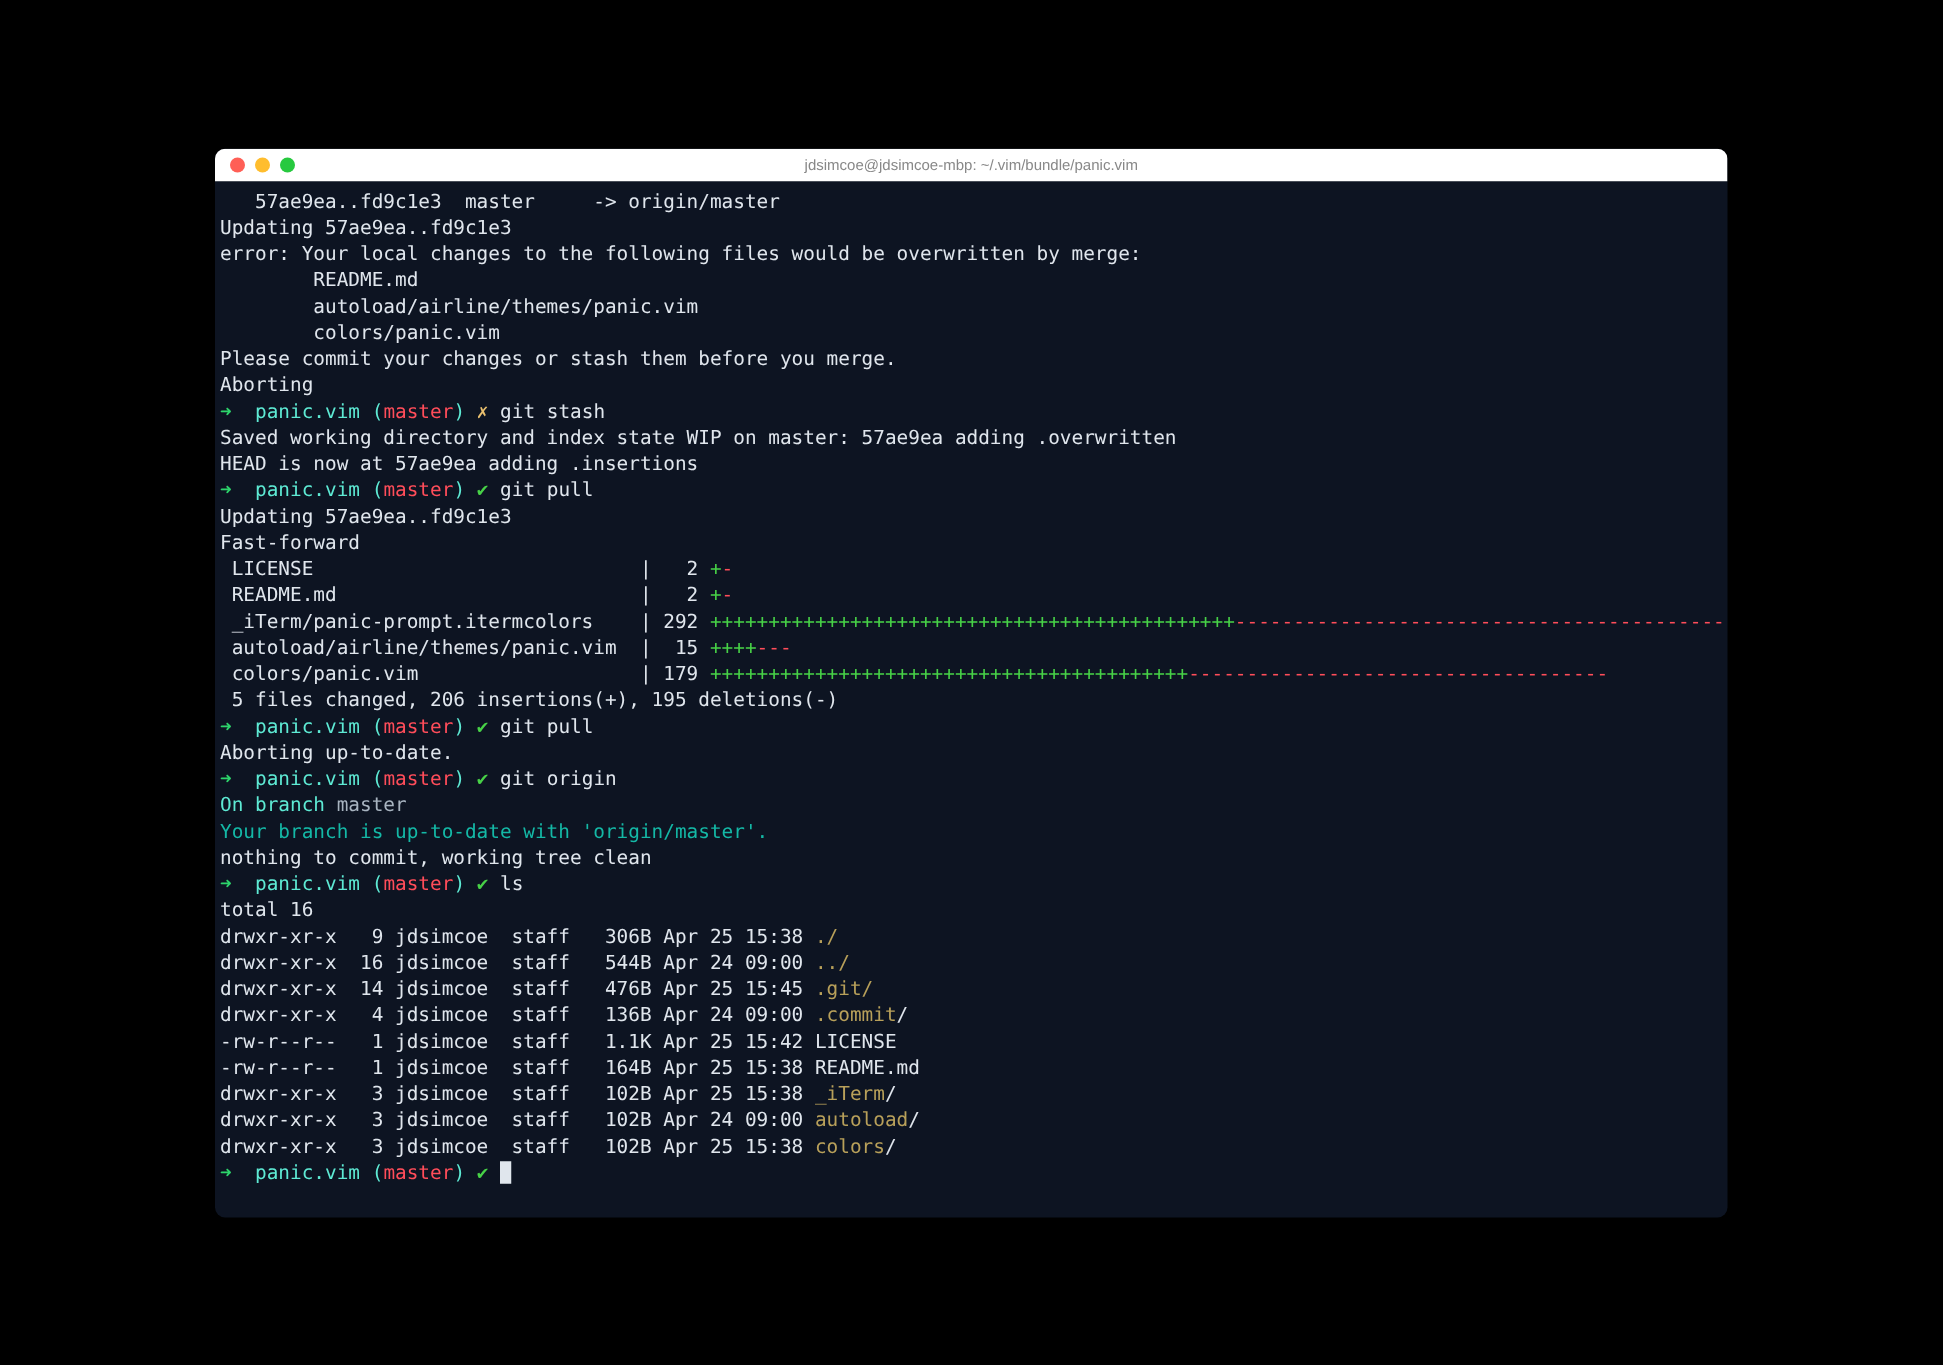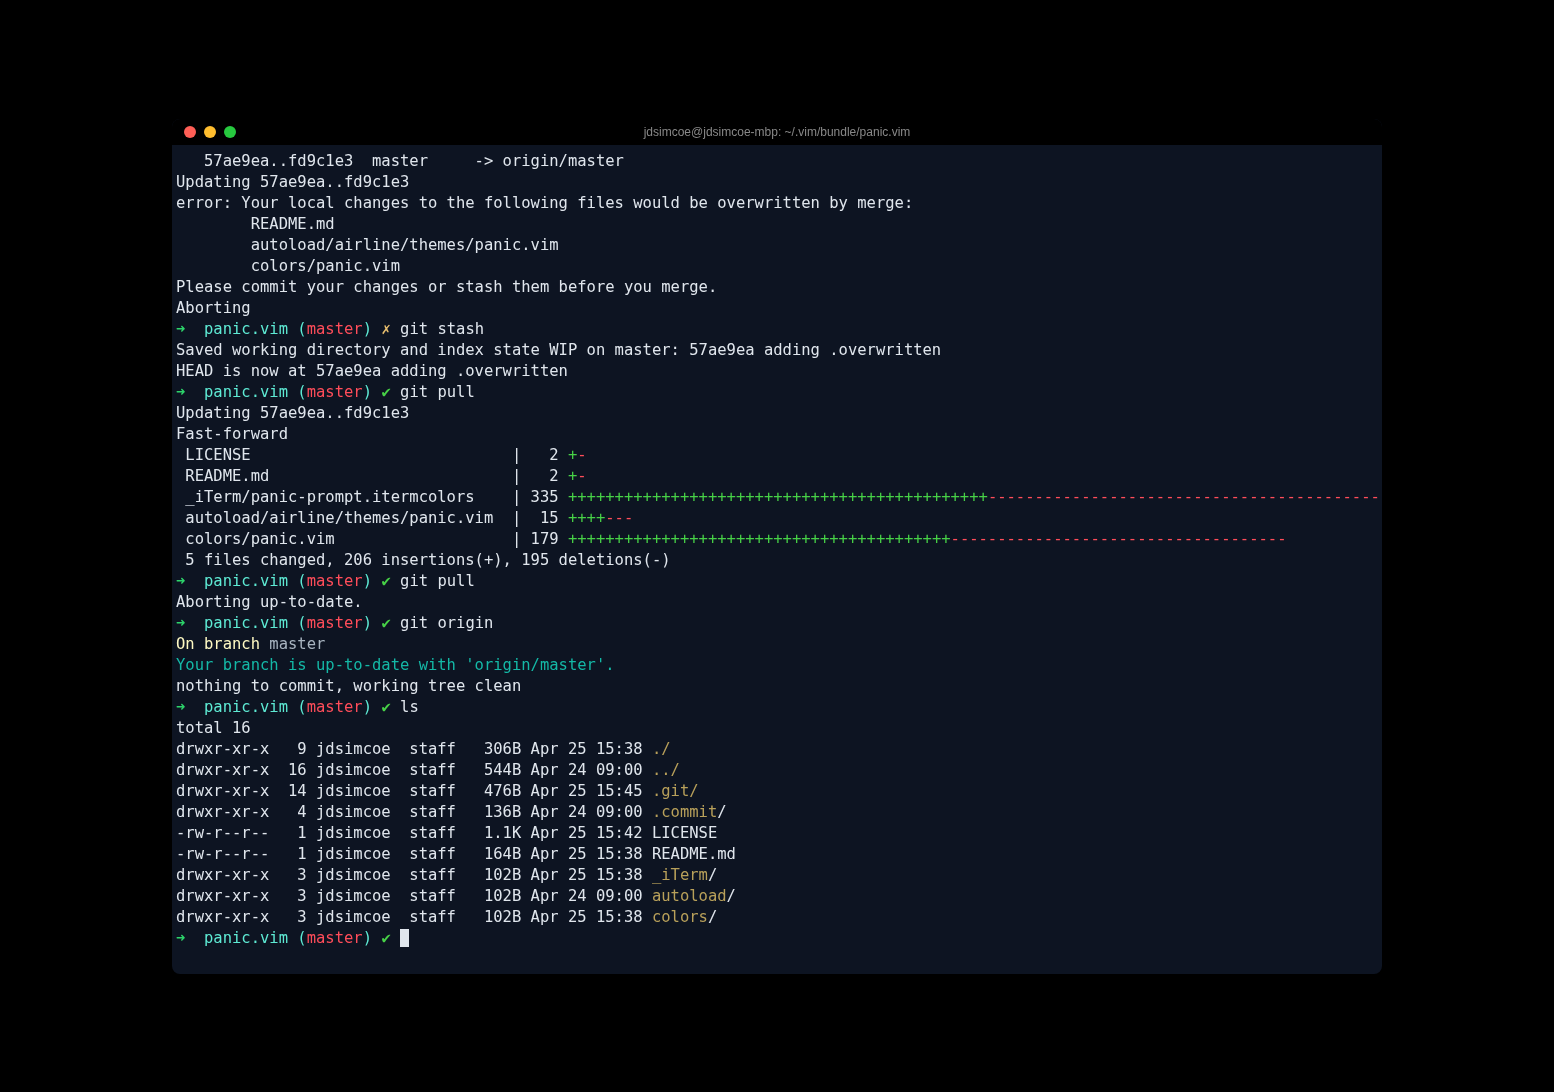--- a/index.html
+++ b/index.html
@@ -16,21 +16,21 @@
       width: 1210px;
       height: 855px;
       background: #0d1422;
       border-radius: 8px;
       overflow: hidden;
       display: flex;
       flex-direction: column;
     }
     .titlebar {
       height: 26px;
-      background: #000000;
+      background: #ffffff;
       display: flex;
       align-items: center;
       position: relative;
     }
     .traffic-lights {
       display: flex;
       gap: 8px;
       padding-left: 12px;
     }
     .light { width: 12px; height: 12px; border-radius: 50%; }
@@ -54,21 +54,21 @@
       white-space: pre;
       overflow: hidden;
     }
     .fg-cyan { color: #5eead4; }
     .fg-green { color: #47d147; }
     .fg-red { color: #ff4d5a; }
     .fg-green-arrow { color: #2dd46b; }
     .fg-yellow { color: #e8bf6f; }
     .fg-dim-yellow { color: #b8a05a; }
     .fg-dim-blue { color: #14b8a6; }
-    .fg-dim-cyan { color: #fef9c3; }
+    .fg-dim-cyan { color: #5eead4; }
     .fg-dim-white { color: #a8b4c0; }
     .cursor { background: #e0e6ed; display: inline-block; width: 9px; height: 18px; vertical-align: text-bottom; }
   </style>
 </head>
 <body>
 
 <div class="window">
   <div class="titlebar">
     <div class="traffic-lights">
       <div class="light red"></div>
@@ -80,27 +80,27 @@
   <div class="terminal"><span>   57ae9ea..fd9c1e3  master     -&gt; origin/master</span>
 <span>Updating 57ae9ea..fd9c1e3</span>
 <span>error: Your local changes to the following files would be overwritten by merge:</span>
 <span>        README.md</span>
 <span>        autoload/airline/themes/panic.vim</span>
 <span>        colors/panic.vim</span>
 <span>Please commit your changes or stash them before you merge.</span>
 <span>Aborting</span>
 <span class="fg-green-arrow">➜</span>  <span class="fg-cyan">panic.vim</span> <span class="fg-cyan">(</span><span class="fg-red">master</span><span class="fg-cyan">)</span> <span class="fg-yellow">✗</span> <span>git stash</span>
 <span>Saved working directory and index state WIP on master: 57ae9ea adding .overwritten</span>
-<span>HEAD is now at 57ae9ea adding .overwritten</span>
+<span>HEAD is now at 57ae9ea adding .insertions</span>
 <span class="fg-green-arrow">➜</span>  <span class="fg-cyan">panic.vim</span> <span class="fg-cyan">(</span><span class="fg-red">master</span><span class="fg-cyan">)</span> <span class="fg-green">✔</span> <span>git pull</span>
 <span>Updating 57ae9ea..fd9c1e3</span>
 <span>Fast-forward</span>
 <span> LICENSE                            |   2 </span><span class="fg-green">+</span><span class="fg-red">-</span>
 <span> README.md                          |   2 </span><span class="fg-green">+</span><span class="fg-red">-</span>
-<span> _iTerm/panic-prompt.itermcolors    | 335 </span><span class="fg-green">+++++++++++++++++++++++++++++++++++++++++++++</span><span class="fg-red">------------------------------------------</span>
+<span> _iTerm/panic-prompt.itermcolors    | 292 </span><span class="fg-green">+++++++++++++++++++++++++++++++++++++++++++++</span><span class="fg-red">------------------------------------------</span>
 <span> autoload/airline/themes/panic.vim  |  15 </span><span class="fg-green">++++</span><span class="fg-red">---</span>
 <span> colors/panic.vim                   | 179 </span><span class="fg-green">+++++++++++++++++++++++++++++++++++++++++</span><span class="fg-red">------------------------------------</span>
 <span> 5 files changed, 206 insertions(+), 195 deletions(-)</span>
 <span class="fg-green-arrow">➜</span>  <span class="fg-cyan">panic.vim</span> <span class="fg-cyan">(</span><span class="fg-red">master</span><span class="fg-cyan">)</span> <span class="fg-green">✔</span> <span>git pull</span>
 <span>Aborting up-to-date.</span>
 <span class="fg-green-arrow">➜</span>  <span class="fg-cyan">panic.vim</span> <span class="fg-cyan">(</span><span class="fg-red">master</span><span class="fg-cyan">)</span> <span class="fg-green">✔</span> <span>git origin</span>
 <span class="fg-dim-cyan">On branch </span><span class="fg-dim-white">master</span>
 <span class="fg-dim-blue">Your branch is up-to-date with 'origin/master'.</span>
 <span>nothing to commit, working tree clean</span>
 <span class="fg-green-arrow">➜</span>  <span class="fg-cyan">panic.vim</span> <span class="fg-cyan">(</span><span class="fg-red">master</span><span class="fg-cyan">)</span> <span class="fg-green">✔</span> <span>ls</span>

